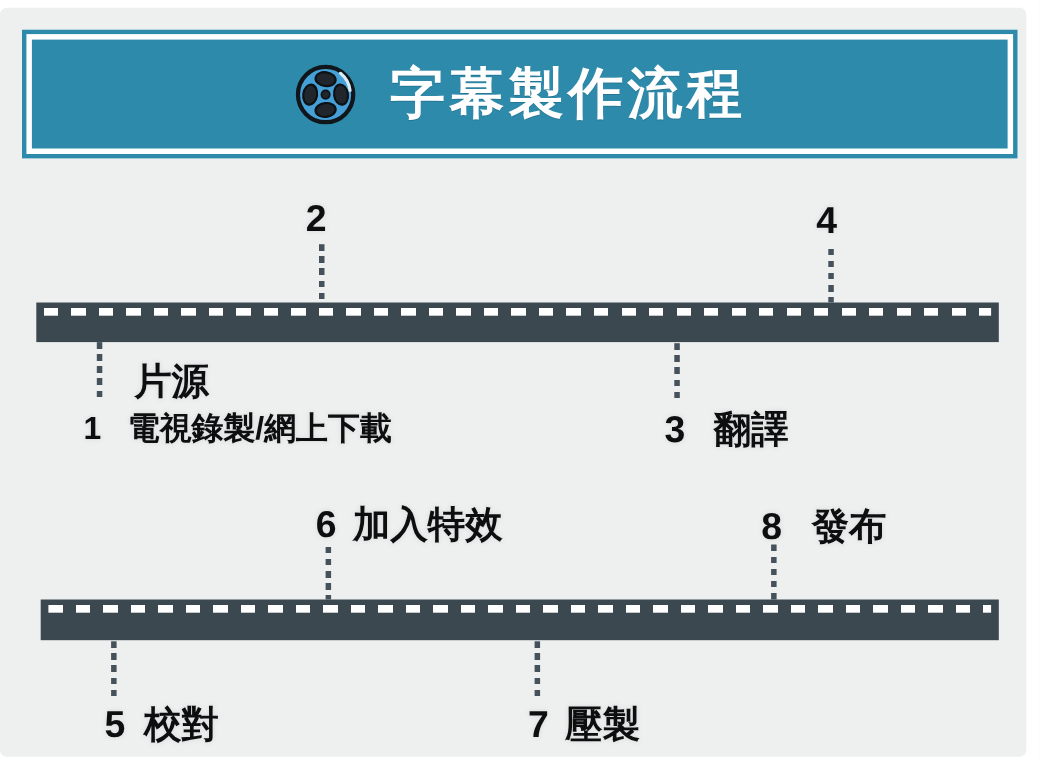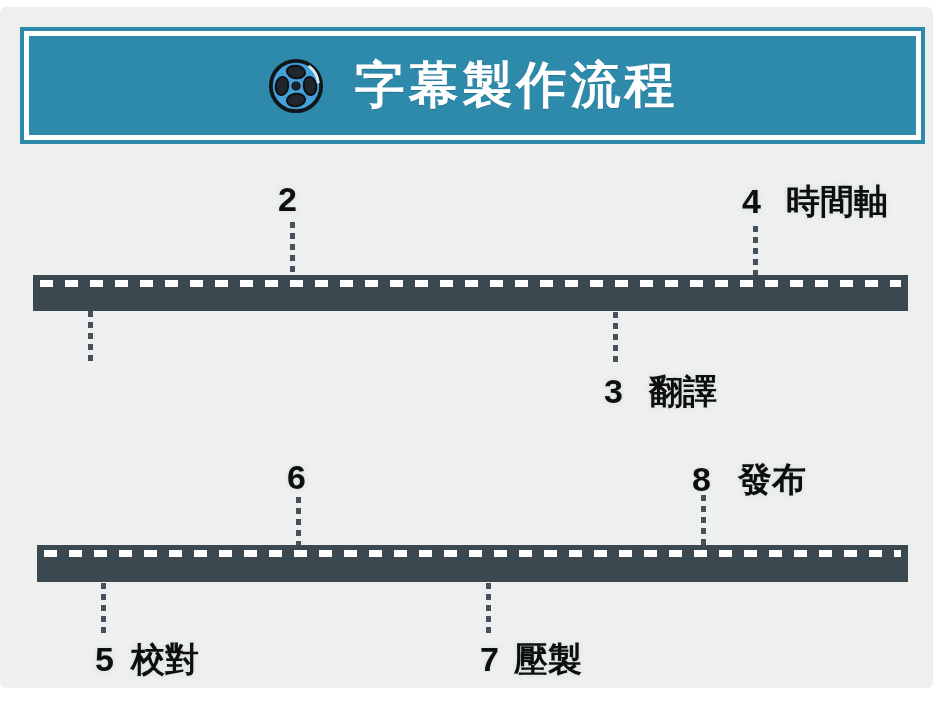--- a/index.html
+++ b/index.html
@@ -115,35 +115,42 @@
 
   <div class="step s2">
     <div class="row">
       <span>2</span>
     </div>
   </div>
 
   <div class="step s4">
     <div class="row">
       <span>4</span>
-      <span>時間軸</span>
     </div>
   </div>
 
+  <div class="step s1">
+    <div class="lead">片源</div>
+    <div class="row sub">
+      <span>1</span>
+      <span>電視錄製/網上下載</span>
+    </div>
+  </div>
 
   <div class="step s3">
     <div class="row">
       <span>3</span>
       <span>翻譯</span>
     </div>
   </div>
 
   <div class="step s6">
     <div class="row">
       <span>6</span>
+      <span>加入特效</span>
     </div>
   </div>
 
   <div class="step s8">
     <div class="row">
       <span>8</span>
       <span>發布</span>
     </div>
   </div>
 

